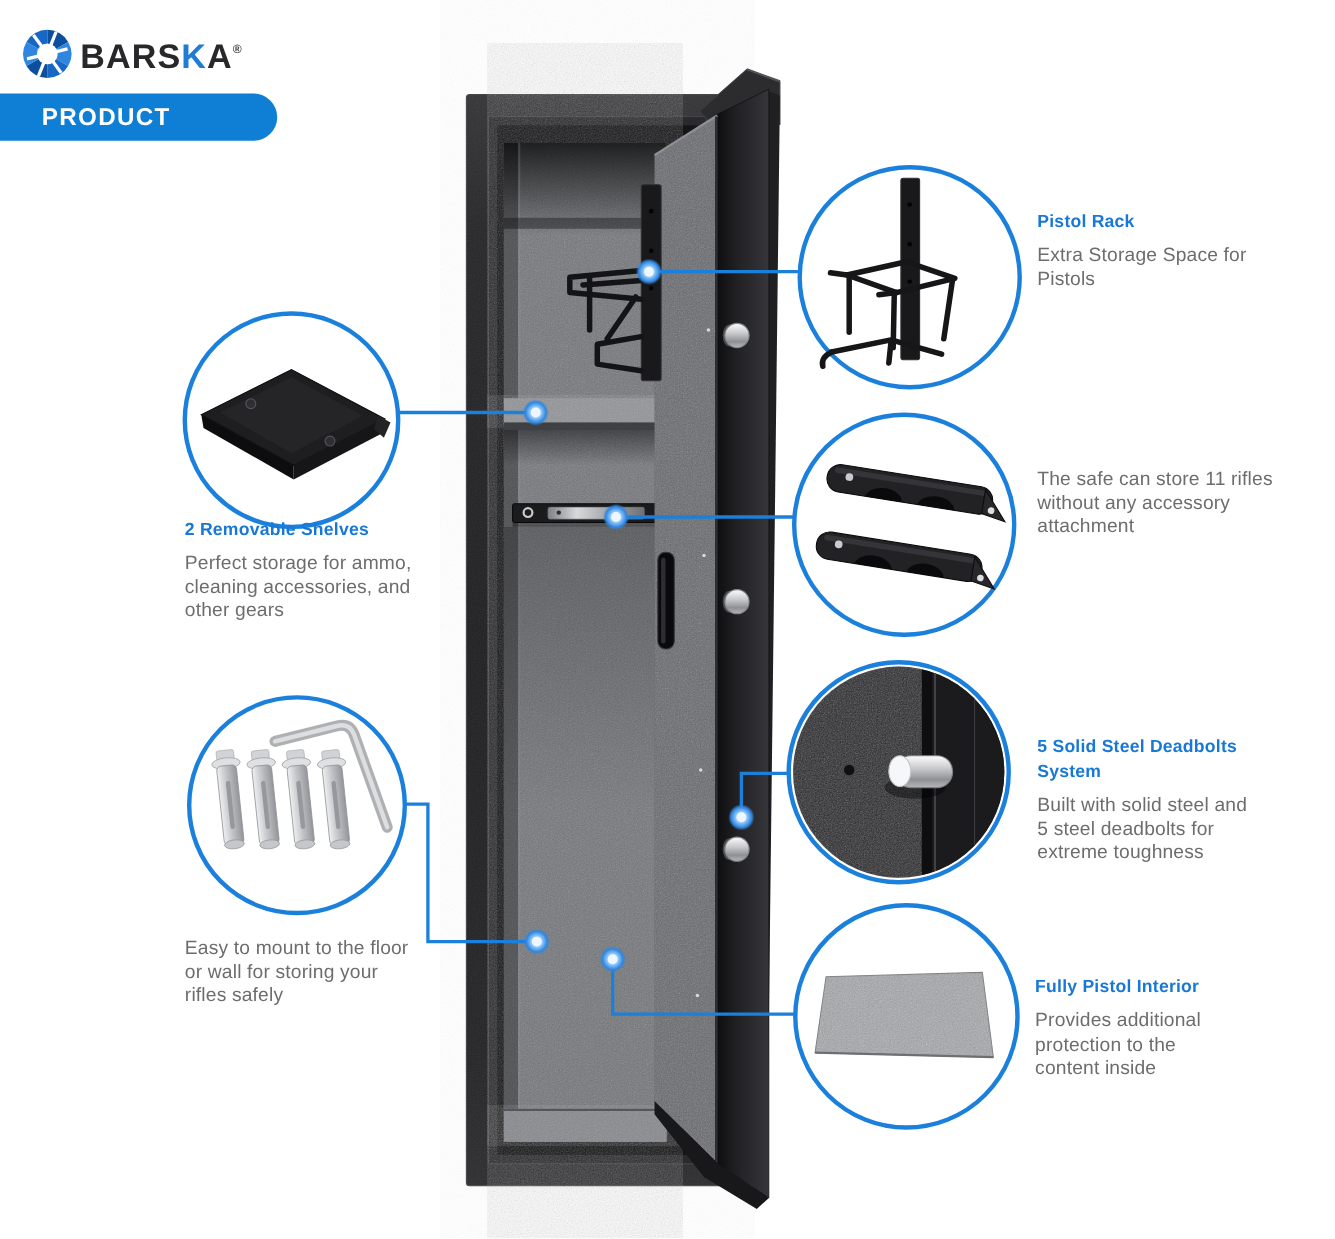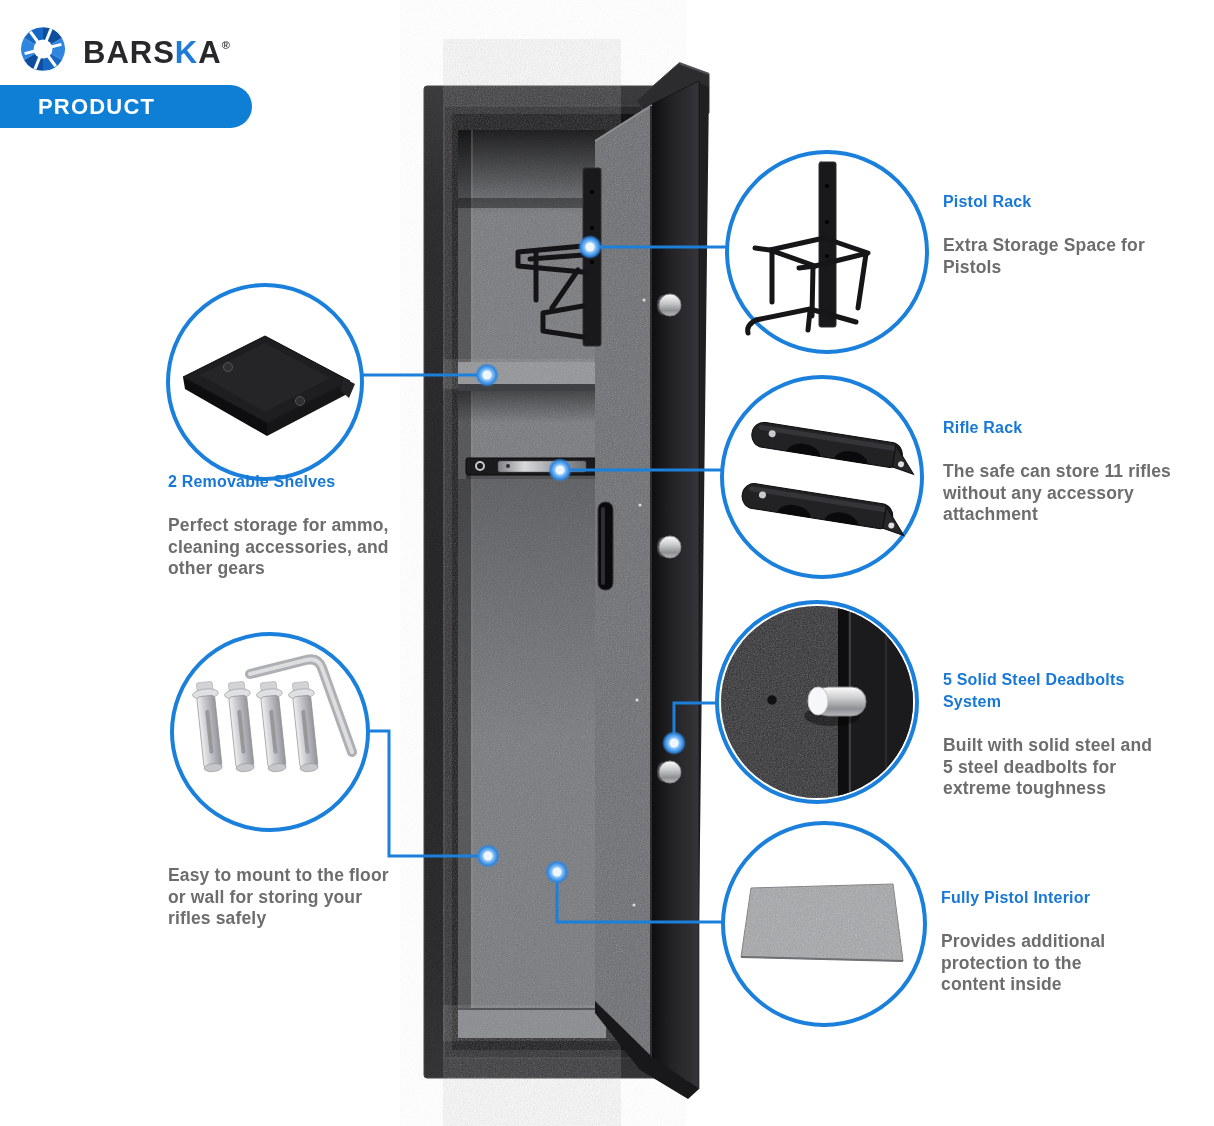--- a/index.html
+++ b/index.html
@@ -1,28 +1,28 @@
 <!DOCTYPE html>
 <html><head>
 <meta charset="utf-8">
 <style>
   html,body{margin:0;padding:0;background:#fff;}
   .canvas{position:relative;width:1214px;height:1126px;background:#ffffff;overflow:hidden;
           font-family:"Liberation Sans",sans-serif;}
   .scene{position:absolute;left:0;top:0;}
   .logo{position:absolute;left:20px;top:22px;display:flex;align-items:center;}
-  .logo-text{font-size:31px;font-weight:700;color:#28282a;letter-spacing:1px;margin-left:17px;line-height:46px;}
+  .logo-text{font-size:31px;font-weight:700;color:#28282a;letter-spacing:1px;margin-left:7px;line-height:46px;}
   .logo-text .k{color:#1e7cd6;}
   .reg{font-size:11px;color:#3a3a3c;vertical-align:14px;font-weight:700;letter-spacing:0;}
   .banner{position:absolute;left:0;top:85px;width:252px;height:43px;background:#0f7fd6;
           border-radius:0 21.5px 21.5px 0;color:#ffffff;font-size:22px;font-weight:700;
           letter-spacing:1.2px;line-height:44px;padding-left:38px;box-sizing:border-box;}
   .feature{position:absolute;width:272px;}
   .f-title{font-size:16px;font-weight:700;color:#1878d5;line-height:22px;letter-spacing:.2px;white-space:pre-line;}
-  .f-desc{margin-top:22px;font-size:17.5px;font-weight:700;color:#6d6d6d;line-height:21.5px;letter-spacing:.15px;white-space:pre-line;}
+  .f-desc{margin-top:8px;font-size:17.5px;font-weight:400;color:#6d6d6d;line-height:21.5px;letter-spacing:.15px;white-space:pre-line;}
 </style>
 </head>
 <body>
 
 <div class="canvas">
 
   <svg class="scene" width="1214" height="1126" viewBox="0 0 1214 1126">
     <defs>
       <filter id="gr" x="-10%" y="-10%" width="120%" height="120%">
         <feTurbulence type="fractalNoise" baseFrequency="0.85" numOctaves="2" stitchTiles="stitch"></feTurbulence>
@@ -353,21 +353,20 @@
   </div>
 
   <div class="banner">PRODUCT DETAILS</div>
 
   <div class="feature" style="left:943px;top:191px">
     <div class="f-title">Pistol Rack</div>
     <div class="f-desc">Extra Storage Space for
 Pistols</div>
   </div>
   <div class="feature" style="left:943px;top:417px">
-    <div class="f-title">Rifle Rack</div>
     <div class="f-desc">The safe can store 11 rifles
 without any accessory
 attachment</div>
   </div>
   <div class="feature" style="left:943px;top:669px">
     <div class="f-title">5 Solid Steel Deadbolts
 System</div>
     <div class="f-desc">Built with solid steel and
 5 steel deadbolts for
 extreme toughness</div>

